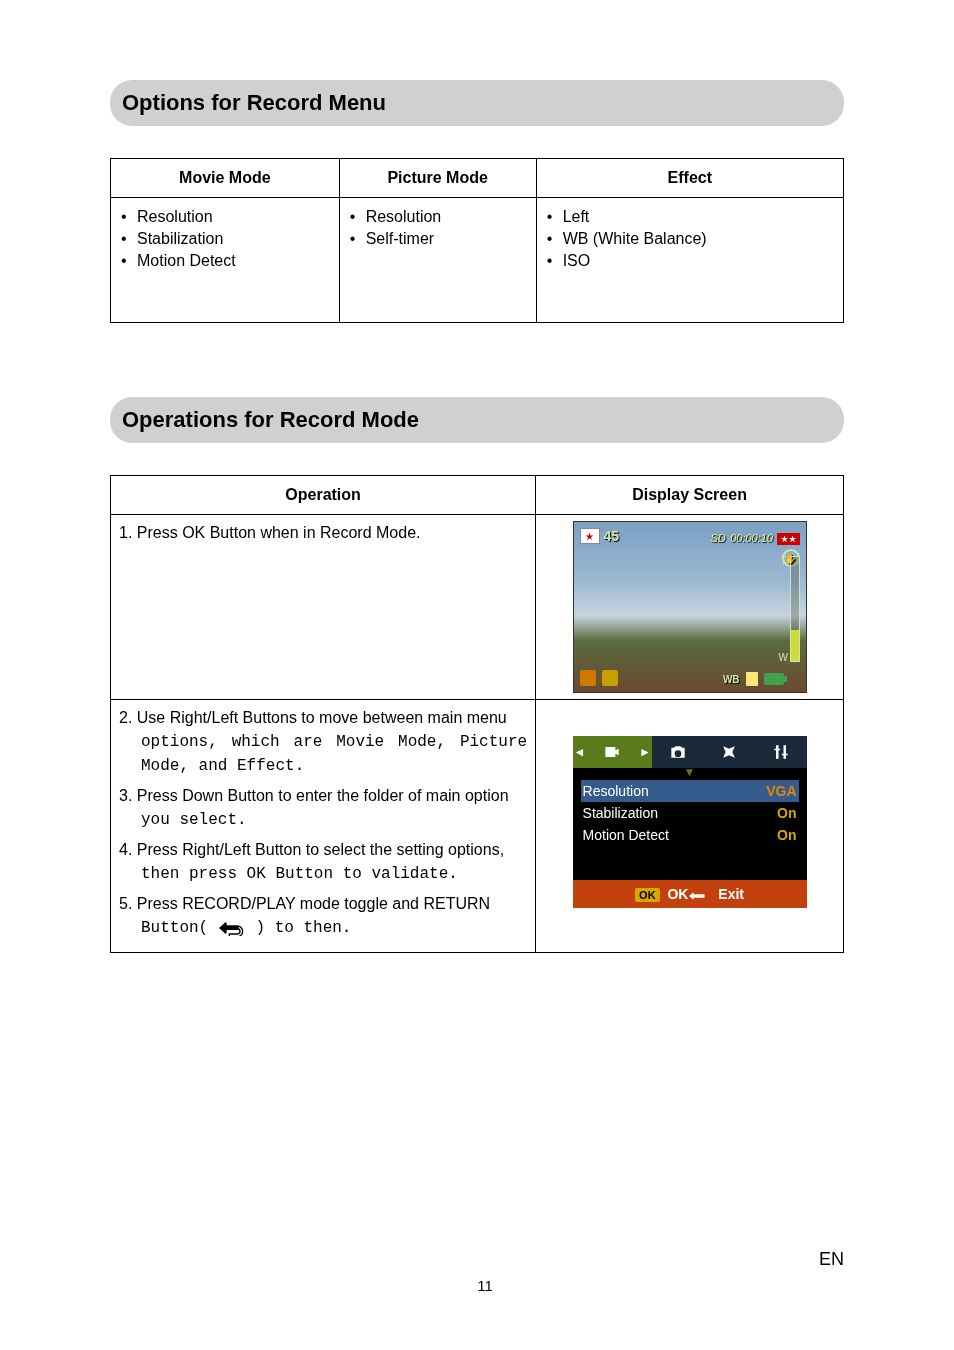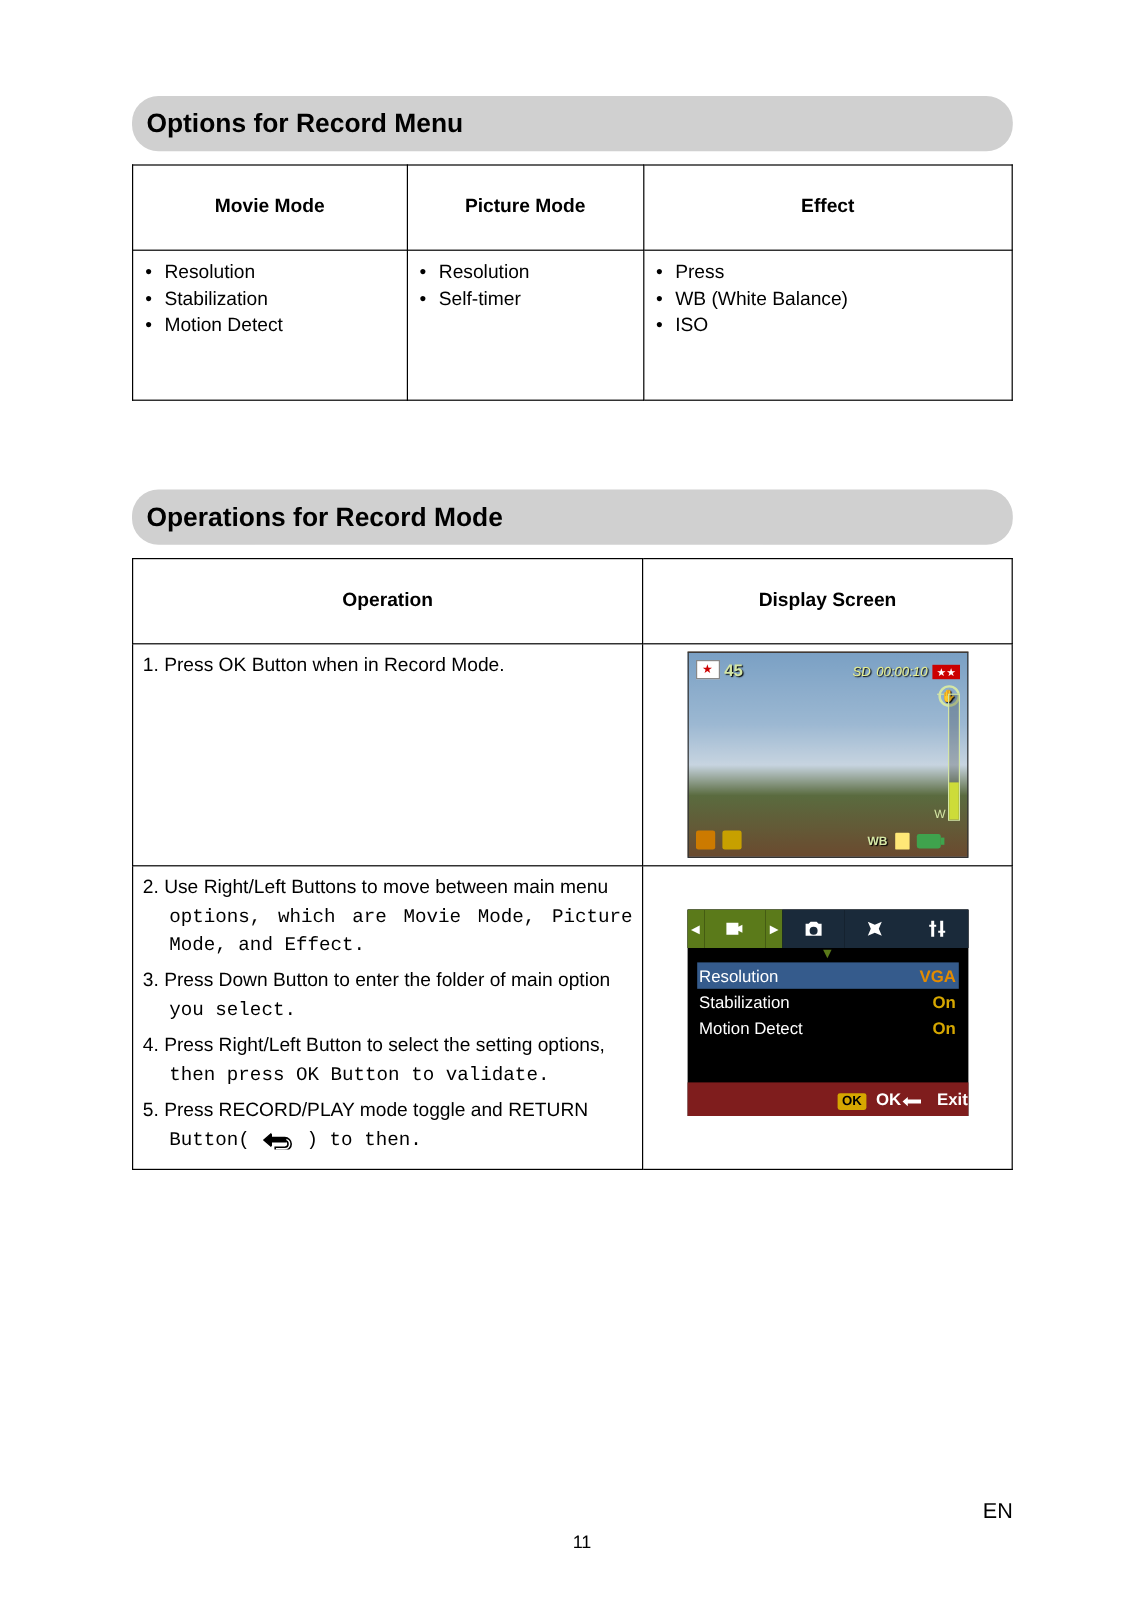--- a/index.html
+++ b/index.html
@@ -12,36 +12,36 @@
       color: #000;
     }
     .page {
       padding: 80px 110px 0 110px;
     }
     .section-header {
       background: #d0d0d0;
       padding: 10px 12px;
       font-size: 22px;
       font-weight: bold;
-      margin-bottom: 11px;
+      margin-bottom: 32px;
       border-radius: 22px;
     }
     table.bordered {
       border-collapse: collapse;
       width: 100%;
       margin-bottom: 40px;
     }
     table.bordered th, table.bordered td {
       border: 1px solid #000;
       vertical-align: top;
     }
     table.bordered th {
       background: #fff;
       font-weight: bold;
-      padding: 26px 6px;
+      padding: 10px 6px;
       text-align: center;
       font-size: 16px;
     }
     .options-table td {
       padding: 8px 6px 50px 6px;
       font-size: 16px;
     }
     .options-table ul {
       list-style: none;
       padding-left: 4px;
@@ -147,22 +147,22 @@
     .menu-tabs svg { width:20px; height:20px; fill:#fff; }
     .down-caret { text-align:center; color:#5b7a1a; font-size:12px; line-height:8px; }
     .menu-body { padding: 4px 8px 0 8px; }
     .menu-row { display:flex; justify-content:space-between; padding:3px 2px; font-size:14px; }
     .menu-row.hl { background:#355b8c; }
     .menu-row .label { color:#fff; }
     .menu-row .val { color:#d6a700; font-weight:bold; }
     .menu-row.hl .val { color:#e38b00; }
     .menu-footer {
       position:absolute; bottom:0; left:0; right:0;
-      display:flex; justify-content:flex-end; align-items:center;
-      background:#7f1d1d; padding:6px 0; font-size:14px;
+      display:flex; justify-content:center; align-items:center;
+      background:#c2410c; padding:6px 0; font-size:14px;
     }
     .ok-badge { background:#d6a700; color:#000; font-weight:bold; font-size:11px; padding:1px 4px; margin-right:4px; border-radius:2px;}
     .return-icon-sm { display:inline-block; width:22px; height:12px; margin-right:4px; vertical-align:middle;}
     .return-icon-sm svg { width:100%; height:100%; }
     .return-inline { display:inline-block; width:28px; height:16px; vertical-align:middle;}
     .return-inline svg { width:100%; height:100%; }
     .page-number {
       position: absolute;
       bottom: 56px;
       left: 16px; right: 0;
@@ -203,21 +203,21 @@
           </ul>
         </td>
         <td>
           <ul>
             <li>Resolution</li>
             <li>Self-timer</li>
           </ul>
         </td>
         <td>
           <ul>
-            <li>Press</li>
+            <li>Left</li>
             <li>WB (White Balance)</li>
             <li>ISO</li>
           </ul>
         </td>
       </tr>
     </tbody>
   </table>
 
   <div class="spacer-before-ops"></div>
 

